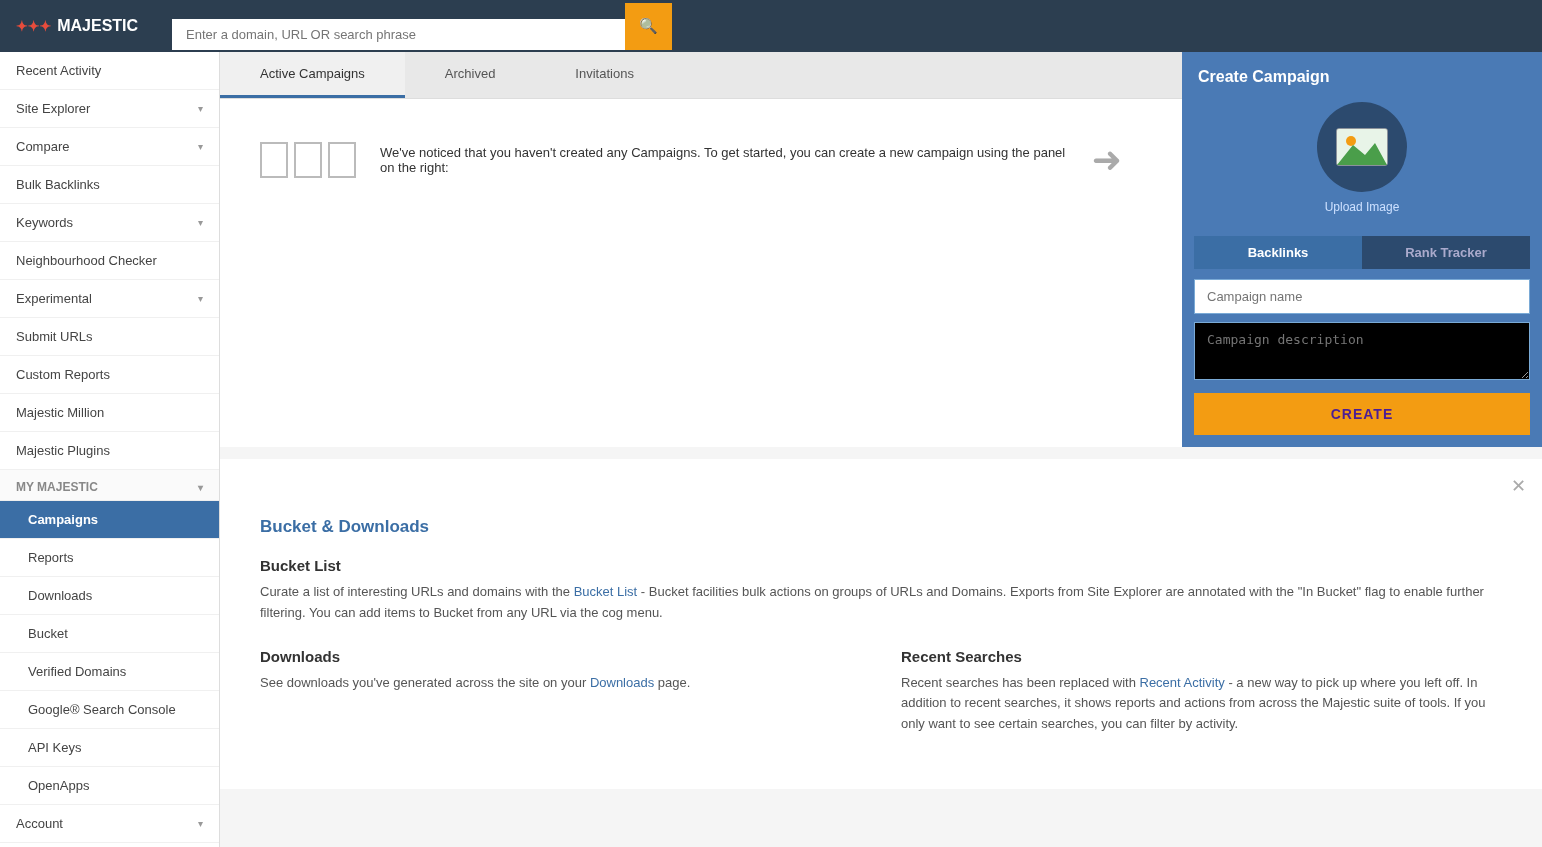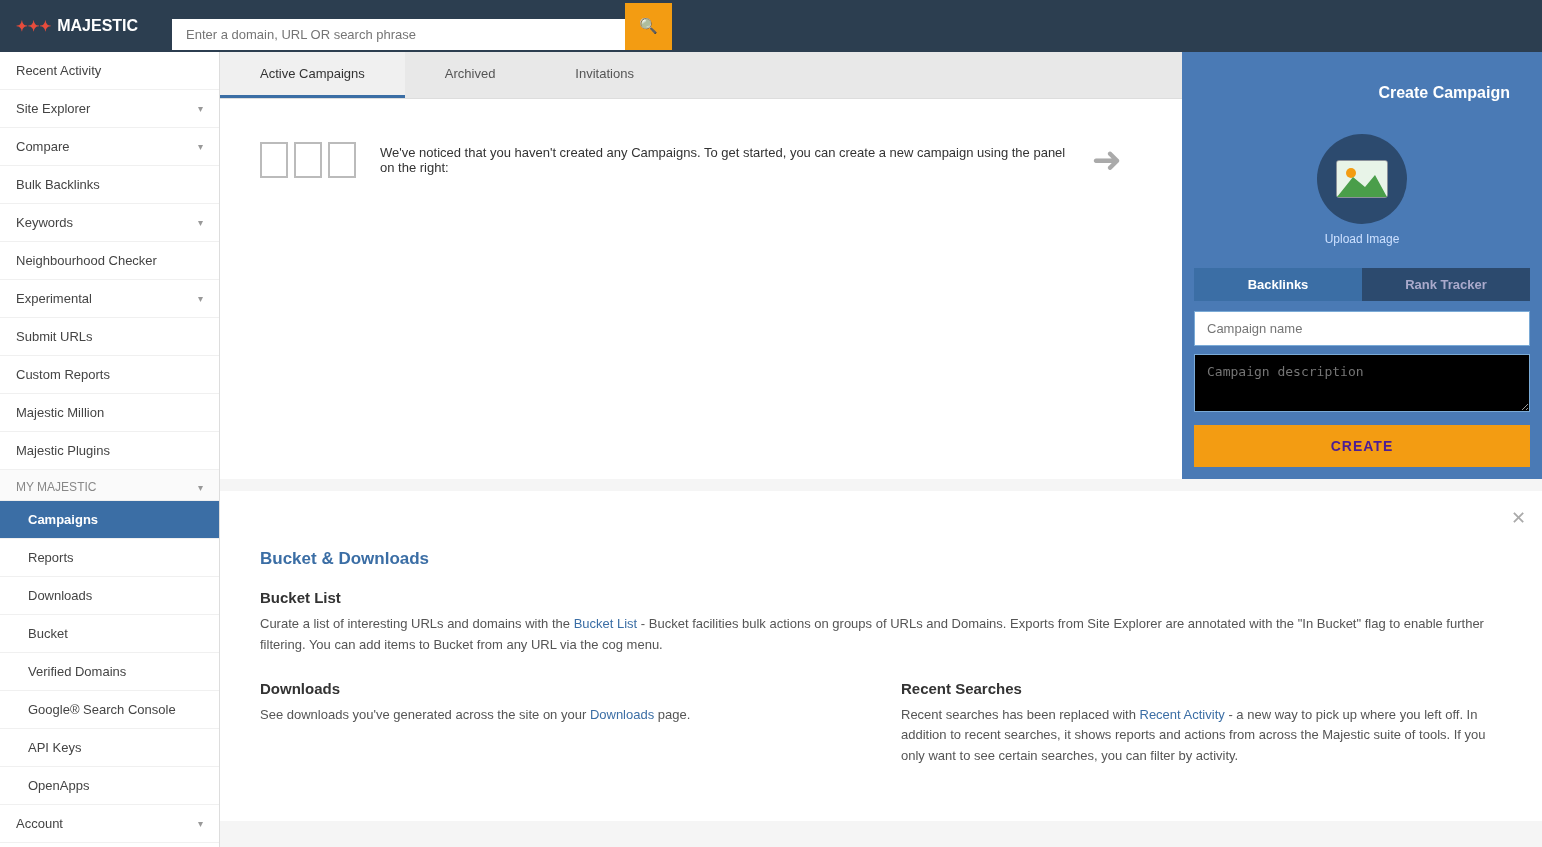--- a/index.html
+++ b/index.html
@@ -84,21 +84,21 @@
     }
     .sidebar-item.sub.active {
       background: #3b6ea5;
       color: white;
     }
     .chevron { font-size: 10px; color: #999; }
     .sidebar-section-header {
       padding: 10px 16px 6px;
       font-size: 12px;
       color: #888;
-      font-weight: normal;
+      font-weight: bold;
       text-transform: uppercase;
       background: #fafafa;
       border-bottom: 1px solid #eee;
       display: flex;
       align-items: center;
       justify-content: space-between;
     }
 
     
     .main {
@@ -150,22 +150,22 @@
     }
 
     
     .create-panel {
       width: 360px;
       background: #4a7ab5;
       padding: 0;
       flex-shrink: 0;
     }
     .create-panel-header {
-      padding: 32px;
-      text-align: right;
+      padding: 16px;
+      text-align: left;
       color: white;
       font-size: 16px;
       font-weight: bold;
     }
     .upload-circle {
       width: 90px;
       height: 90px;
       background: #2c4a6e;
       border-radius: 50%;
       margin: 0 auto 8px;

